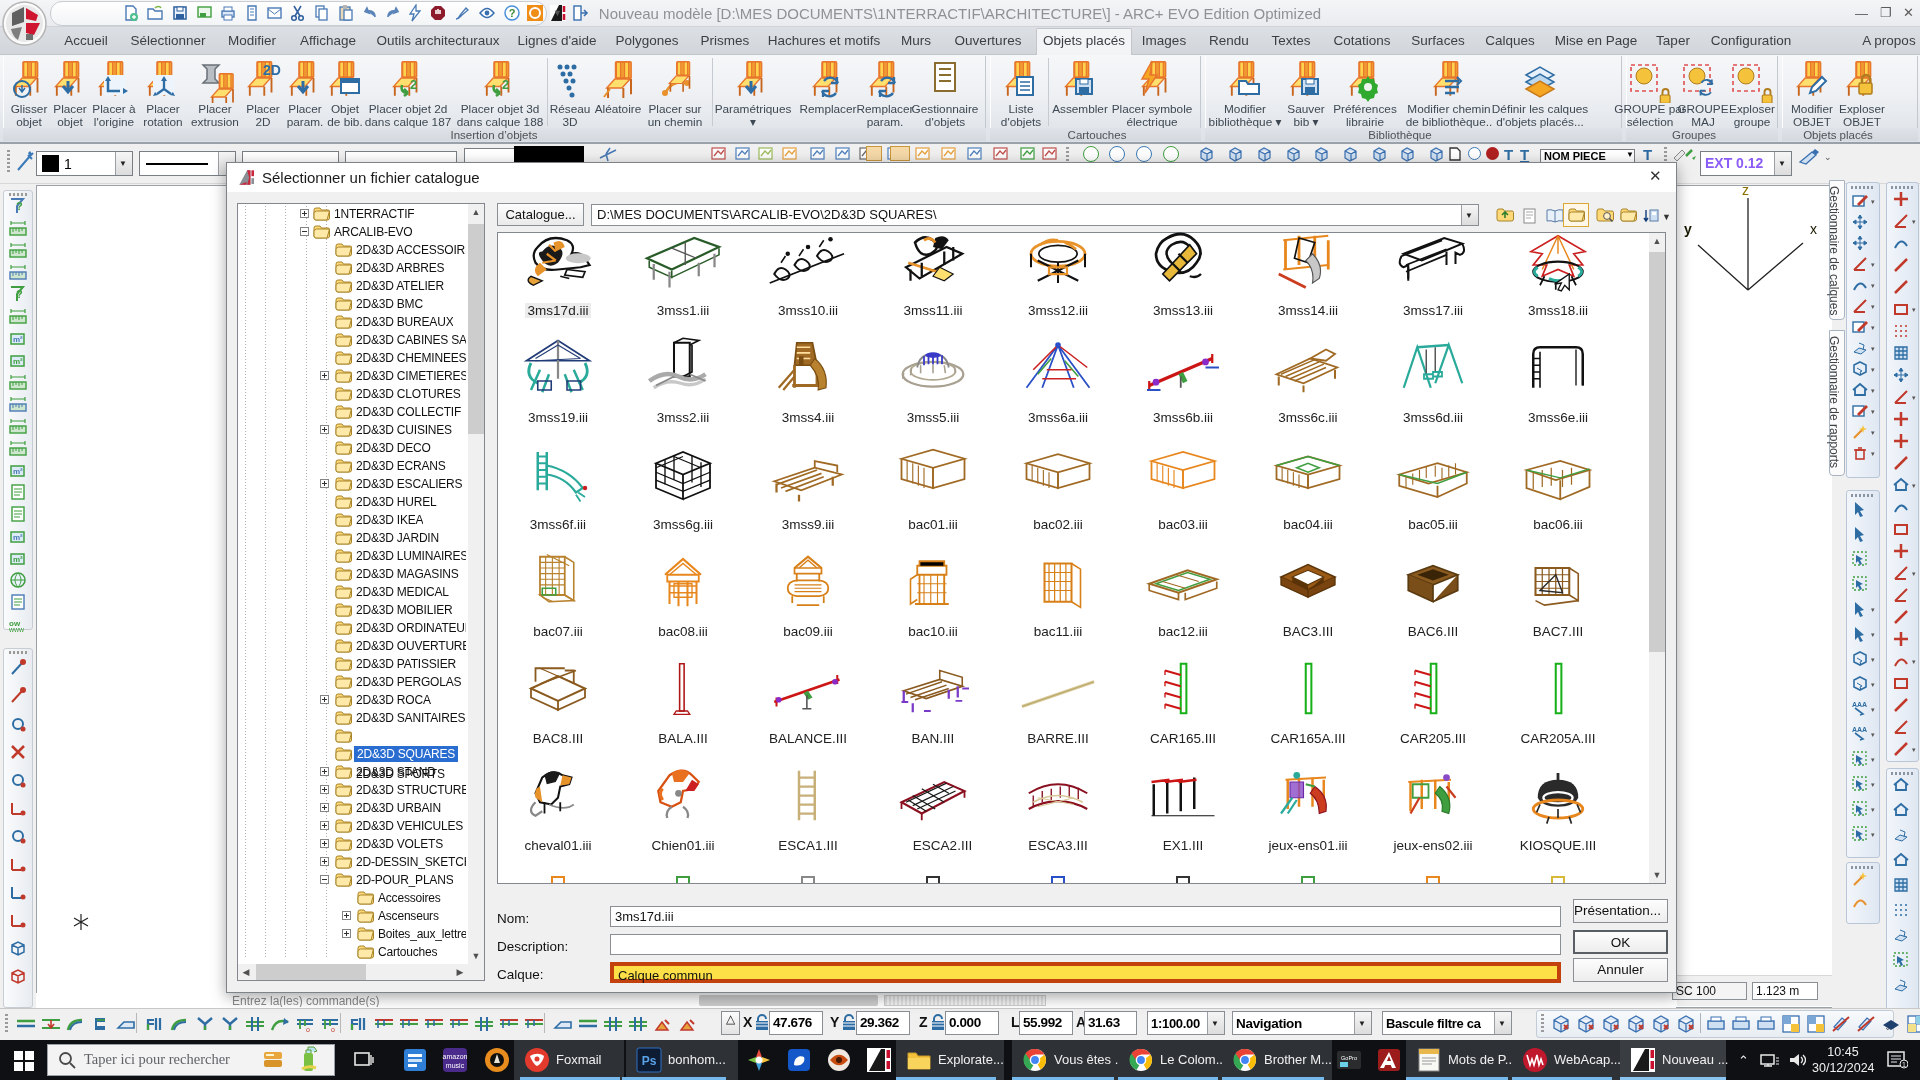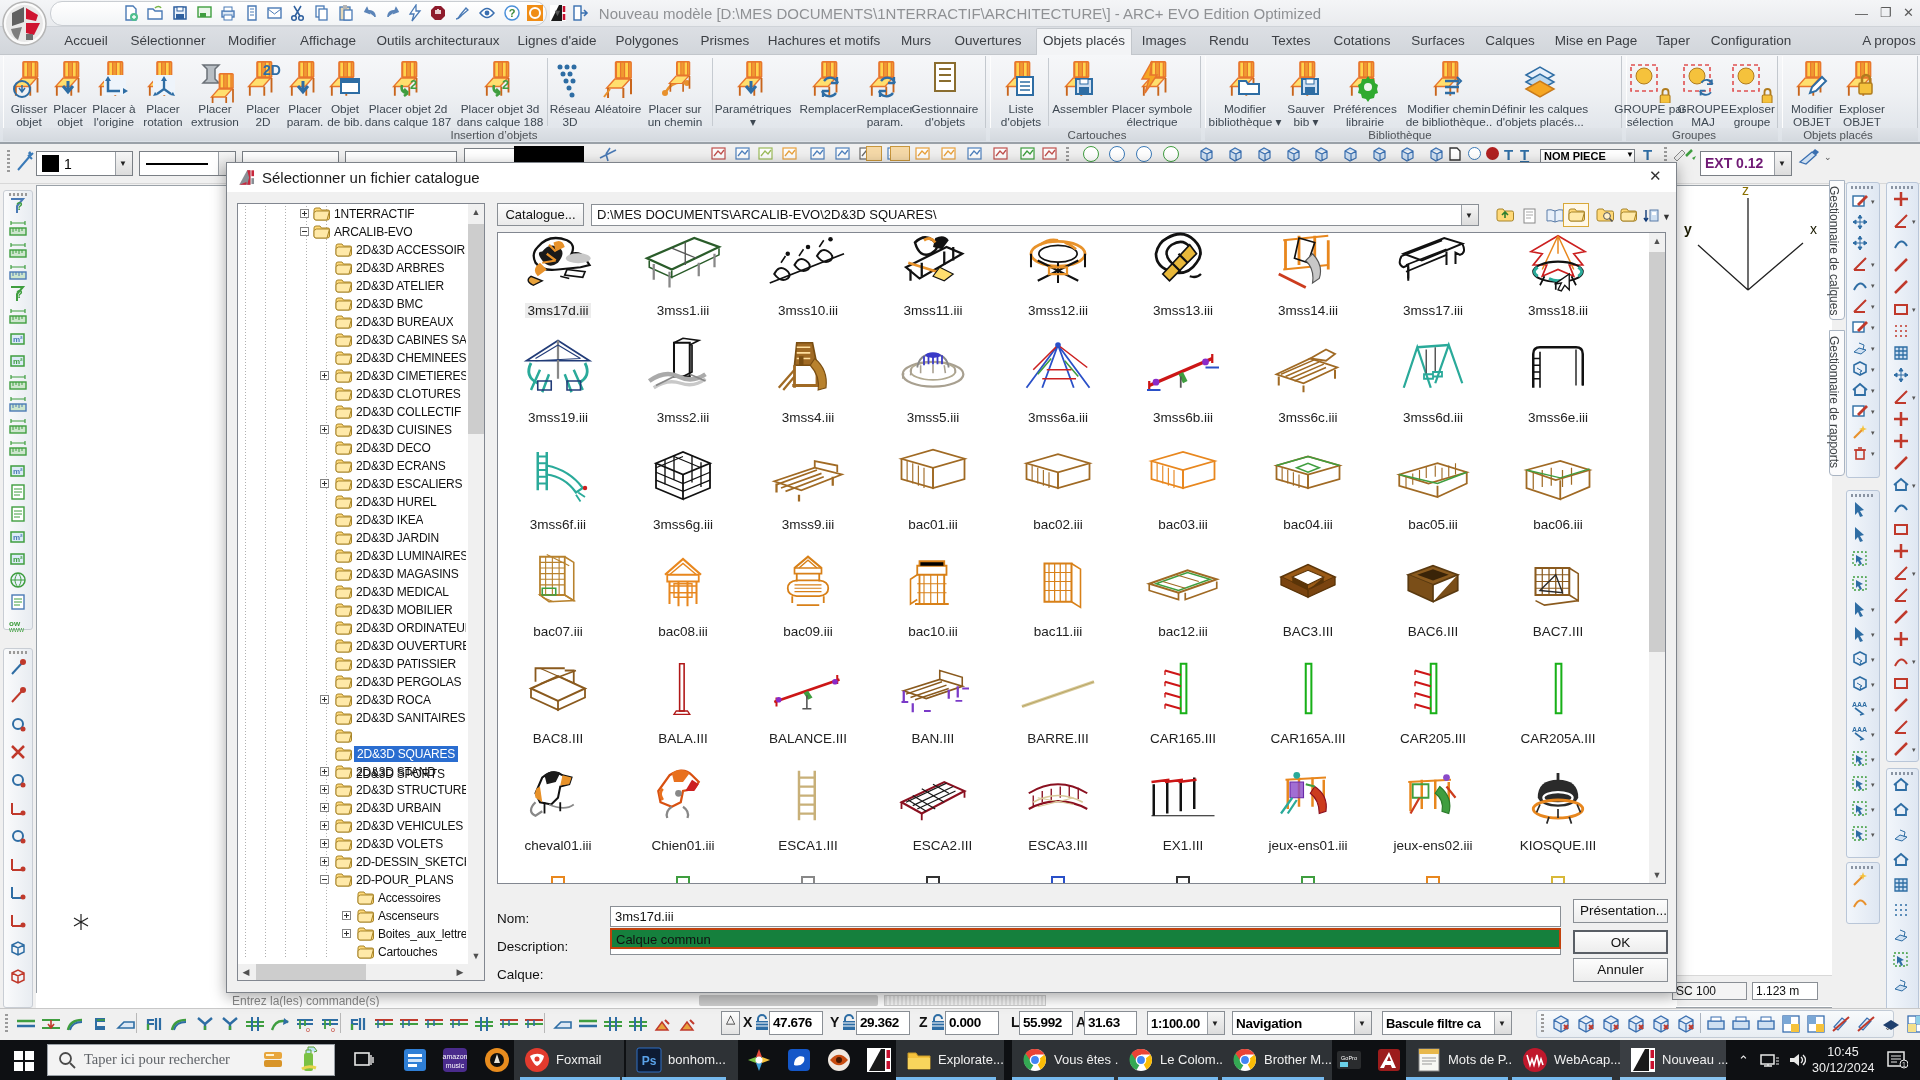--- a/index.html
+++ b/index.html
@@ -522,21 +522,21 @@
 <div class="abs" style="left:1520px;top:146px;font-size:15px;font-weight:bold;color:#2e6da4;text-decoration:underline;">T</div>
 <div class="abs" style="left:1540px;top:149px;width:95px;height:13px;background:#fff;border:1px solid #7a7f85;border-bottom:none;font-size:11px;font-weight:bold;color:#000;padding-left:3px;">NOM PIECE <span style="float:right;font-size:8px;">▼</span></div>
 <div class="abs" style="left:1643px;top:146px;font-size:15px;font-weight:bold;color:#2e6da4;">T</div>
 <div class="abs" style="left:1664px;top:147px;width:3px;height:14px;background:repeating-linear-gradient(#9a9a9a 0 2px,#f0f0f0 2px 4px);"></div>
 <svg class="abs" style="left:1672px;top:146px;" width="26" height="16" viewBox="0 0 26 16">
     <path d="M2 12l8-8 3 3-8 8z" fill="#e8e8e8" stroke="#888"></path>
     <path d="M14 10l6-6" stroke="#3f9e3f" stroke-width="2.5"></path>
     <path d="M20 12l4-2-2 4z" fill="#3f9e3f"></path>
   </svg>
 <div class="abs" style="left:1700px;top:151px;width:92px;height:25px;background:#fff;border:1px solid #7a7f85;"></div>
-<div class="abs" style="left:1705px;top:155px;font-size:14px;font-weight:bold;color:#701a75;">EXT 0.12</div>
+<div class="abs" style="left:1705px;top:155px;font-size:14px;font-weight:bold;color:#8b5cf6;">EXT 0.12</div>
 <div class="abs" style="left:1774px;top:152px;width:17px;height:23px;background:linear-gradient(#f6f6f6,#dcdcdc);border-left:1px solid #9a9fa5;"></div>
 <div class="abs" style="left:1778px;top:159px;font-size:8px;color:#222;">▼</div>
 <svg class="abs" style="left:1798px;top:148px;" width="22" height="18" viewBox="0 0 22 18">
     <path d="M2 14L14 4l4 3L8 16z" fill="#cfe0f2" stroke="#3a6fb0" stroke-width="1.3"></path>
     <path d="M14 4l3-3 4 3-3 3z" fill="#3a6fb0"></path>
   </svg>
 <div class="abs" style="left:1824px;top:152px;font-size:9px;color:#555;">⌄</div>
 <div class="abs" style="left:36px;top:185px;width:1796px;height:823px;background:#fff;border:1px solid #9aa1a8;border-right:none;"></div>
 <div class="abs" style="left:0;top:185px;width:36px;height:823px;background:#f0f0f0;"></div>
 <div class="abs" style="left:3px;top:190px;width:30px;height:440px;background:linear-gradient(90deg,#fafbfc,#e8ecf1);border:1px solid #c8cdd4;border-radius:3px;"></div>
@@ -2156,15 +2156,15 @@
 <div class="abs" style="left:1058px;top:876px;width:14px;height:7px;border:2px solid #2a50c8;border-bottom:none;margin-left:-7px;"></div>
 <div class="abs" style="left:1183px;top:876px;width:14px;height:7px;border:2px solid #333333;border-bottom:none;margin-left:-7px;"></div>
 <div class="abs" style="left:1308px;top:876px;width:14px;height:7px;border:2px solid #3f9e3f;border-bottom:none;margin-left:-7px;"></div>
 <div class="abs" style="left:1433px;top:876px;width:14px;height:7px;border:2px solid #e8871e;border-bottom:none;margin-left:-7px;"></div>
 <div class="abs" style="left:1558px;top:876px;width:14px;height:7px;border:2px solid #d8b838;border-bottom:none;margin-left:-7px;"></div>
 <div class="abs" style="left:497px;top:911px;font-size:13.5px;color:#111;">Nom:</div>
 <div class="abs" style="left:497px;top:939px;font-size:13.5px;color:#111;">Description:</div>
 <div class="abs" style="left:497px;top:967px;font-size:13.5px;color:#111;">Calque:</div>
 <div class="abs" style="left:610px;top:906px;width:951px;height:21px;background:#fff;border:1px solid #8a8f95;font-size:13px;color:#111;padding:2px 4px;">3ms17d.iii</div>
 <div class="abs" style="left:610px;top:934px;width:951px;height:21px;background:#fff;border:1px solid #8a8f95;"></div>
-<div class="abs" style="left:610px;top:928px;width:951px;height:21px;background:#15803d;border:2px solid #c2410c;font-size:13px;color:#111;padding:2px 4px;">Calque commun</div>
-<div class="abs" style="left:1573px;top:899px;width:95px;height:24px;background:linear-gradient(#fdfdfd,#ededed);border:1px solid #8a8f95;text-align:right;font-size:13.5px;color:#111;padding-top:3px;">Présentation...</div>
+<div class="abs" style="left:610px;top:962px;width:951px;height:21px;background:#fde047;border:4px solid #c2410c;font-size:13px;color:#111;padding:2px 4px;">Calque commun</div>
+<div class="abs" style="left:1573px;top:899px;width:95px;height:24px;background:linear-gradient(#fdfdfd,#ededed);border:1px solid #8a8f95;text-align:left;font-size:13.5px;color:#111;padding-top:3px;">Présentation...</div>
 <div class="abs" style="left:1573px;top:930px;width:95px;height:24px;background:linear-gradient(#fdfdfd,#ededed);border:2px solid #5a5f66;text-align:center;font-size:13.5px;color:#111;padding-top:3px;">OK</div>
 <div class="abs" style="left:1573px;top:958px;width:95px;height:24px;background:linear-gradient(#fdfdfd,#ededed);border:1px solid #8a8f95;text-align:center;font-size:13.5px;color:#111;padding-top:3px;">Annuler</div>
 </body></html>

